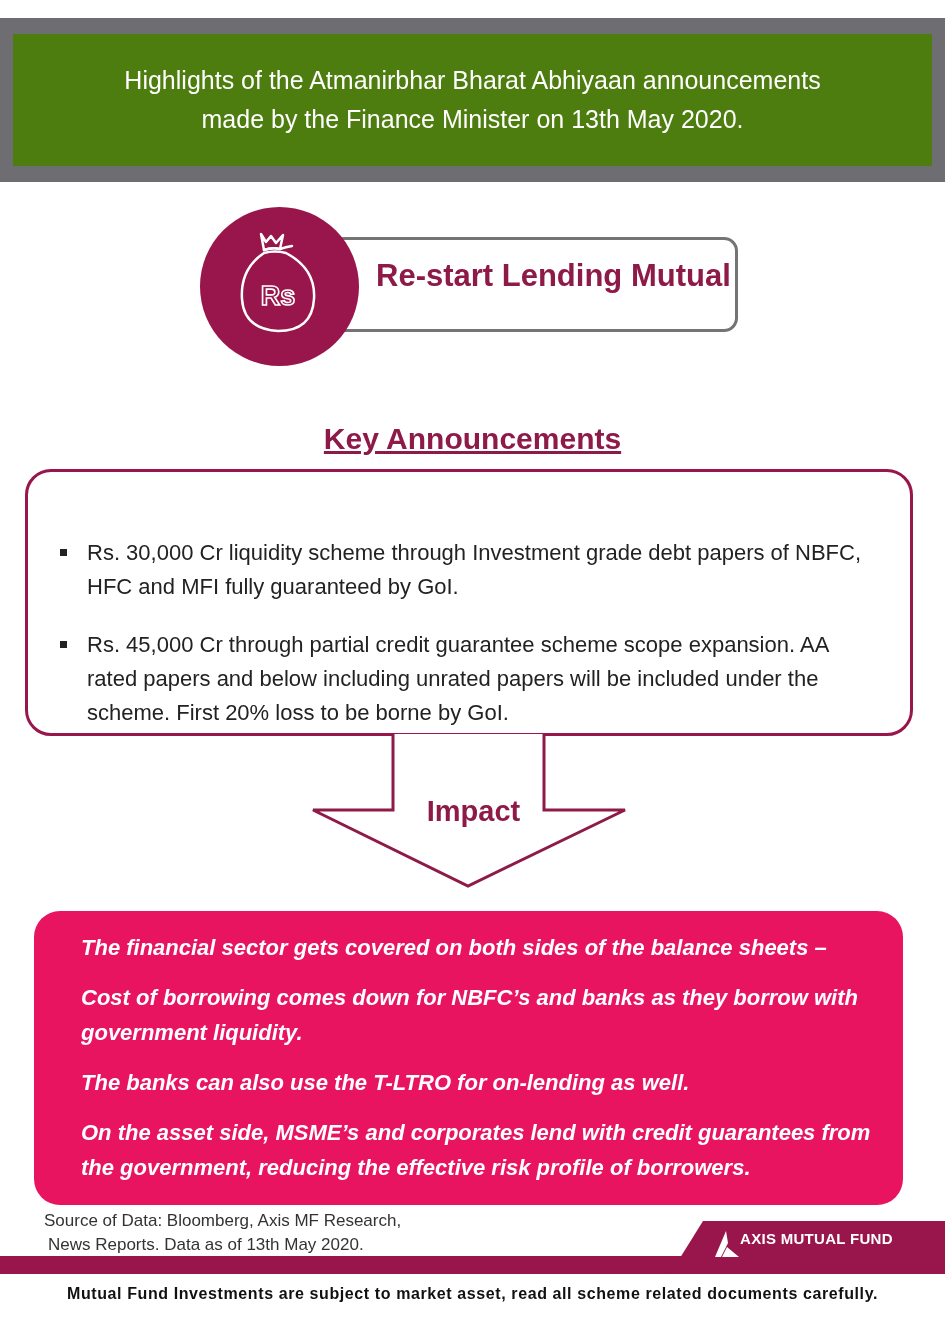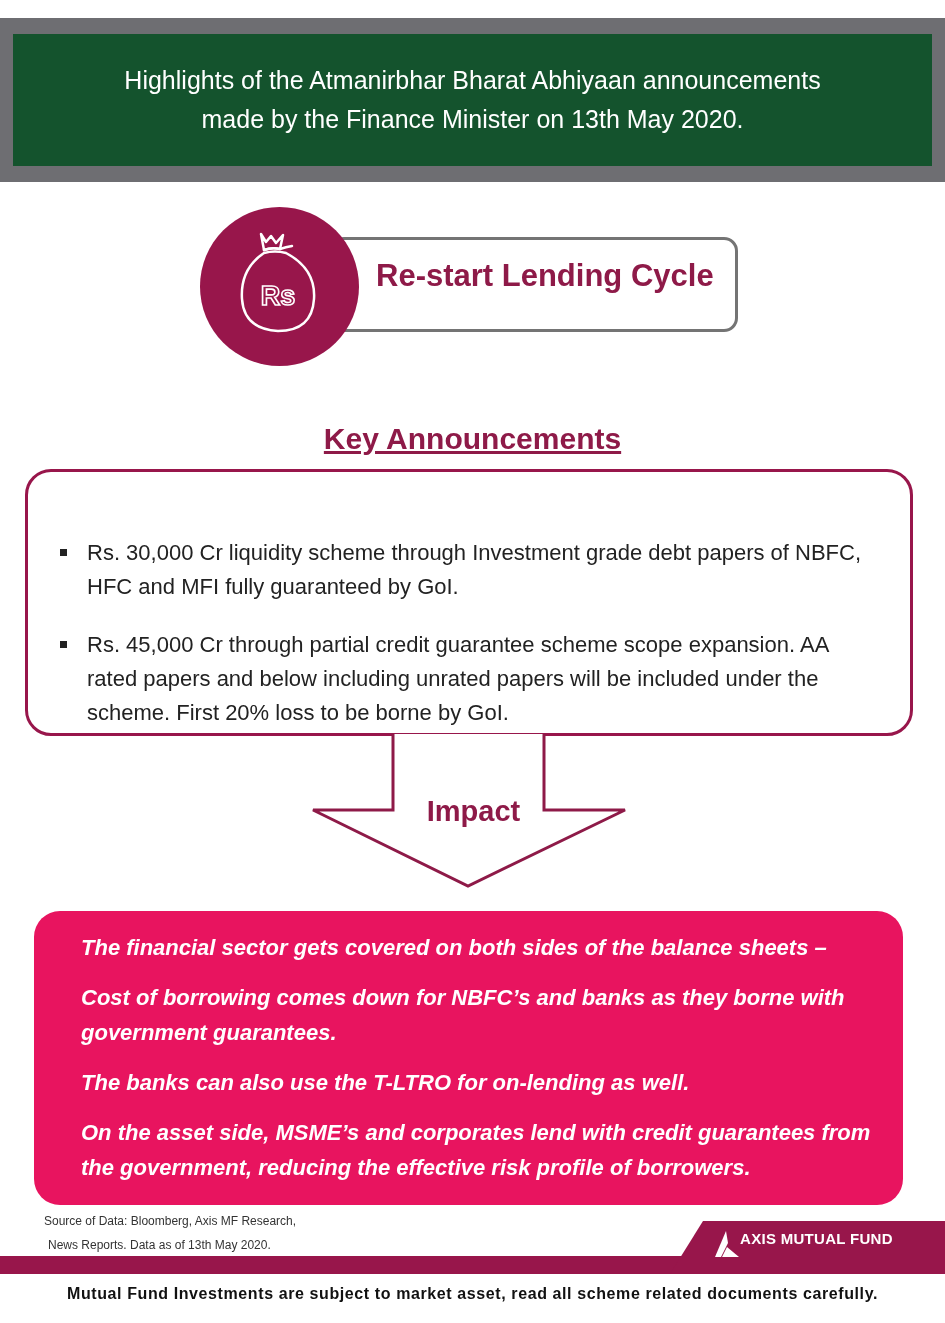--- a/index.html
+++ b/index.html
@@ -5,21 +5,21 @@
     * { margin: 0; padding: 0; box-sizing: border-box; }
     html, body { width: 945px; height: 1323px; background: #ffffff; overflow: hidden; }
     body { position: relative; font-family: "Liberation Sans", "DejaVu Sans", sans-serif; }
 
     .header-frame {
       position: absolute; left: 0; top: 18px; width: 945px; height: 164px;
       background: #6e6e72;
     }
     .header-inner {
       position: absolute; left: 13px; top: 16px; width: 919px; height: 132px;
-      background: #14532d;
+      background: #4d7c0f;
       display: flex; flex-direction: column; align-items: center; justify-content: center;
       color: #ffffff; font-size: 25px; line-height: 39px; text-align: center;
     }
 
     .topic-circle {
       position: absolute; left: 200px; top: 207px; width: 159px; height: 159px;
       border-radius: 50%; background: #98164b; z-index: 2;
     }
     .topic-circle svg { position: absolute; left: 0; top: 0; }
     .topic-box {
@@ -58,21 +58,21 @@
     .impact-box {
       position: absolute; left: 34px; top: 911px; width: 869px; height: 294px;
       background: #e8145f; border-radius: 26px;
     }
     .impact-list { position: absolute; left: 81px; top: 930px; width: 800px; }
     .impact-item {
       color: #ffffff; font-size: 22px; font-weight: bold; line-height: 35px; margin-bottom: 15px; font-style: italic;
     }
 
     .source {
-      position: absolute; left: 44px; top: 1209px; font-size: 12px; line-height: 24px; color: #333333;
+      position: absolute; left: 44px; top: 1209px; font-size: 17px; line-height: 24px; color: #333333;
     }
     .source .l2 { padding-left: 4px; display: block; }
 
     .footer-band {
       position: absolute; left: 0; top: 1256px; width: 945px; height: 18px; background: #98164b;
     }
     .logo-tab {
       position: absolute; left: 670px; top: 1221px; width: 275px; height: 53px;
       background: #98164b;
       clip-path: polygon(12% 0, 100% 0, 100% 100%, 0 100%);
@@ -100,21 +100,21 @@
 
 <div class="topic-box"></div>
 <div class="topic-circle">
   <svg width="159" height="159" viewBox="0 0 159 159">
     <path d="M61 27 L66 35 L71 29 L76 36 L83 28 L80 42 Q72 40 64 43 Z" fill="none" stroke="#fff" stroke-width="2.5" stroke-linejoin="round"></path>
     <path d="M64 43 Q72 40 80 42 Q86 40 92 39" fill="none" stroke="#fff" stroke-width="2.5" stroke-linecap="round"></path>
     <path d="M64 46 Q40 62 42 92 Q44 122 78 124 Q112 124 114 92 Q116 62 86 46 Q75 43 64 46 Z" fill="none" stroke="#fff" stroke-width="2.5"></path>
     <text x="78" y="98" text-anchor="middle" font-family="Liberation Sans, sans-serif" font-size="27" font-weight="bold" fill="none" stroke="#fff" stroke-width="1.6">Rs</text>
   </svg>
 </div>
-<div class="topic-title">Re-start Lending Cycle</div>
+<div class="topic-title">Re-start Lending Mutual</div>
 
 <div class="section-title key-title">Key Announcements</div>
 <div class="announce-box"></div>
 <ul class="announce-list">
   <li class="announce-item">
     <span class="bullet"></span>
     <span>Rs. 30,000 Cr liquidity scheme through Investment grade debt papers of NBFC, HFC and MFI fully guaranteed by GoI.</span>
   </li>
   <li class="announce-item">
     <span class="bullet"></span>
@@ -123,21 +123,21 @@
 </ul>
 
 <svg class="arrow" width="340" height="160" viewBox="0 0 340 160">
   <path d="M93 0 L93 76 L13 76 L168 152 L325 76 L244 76 L244 0" fill="#ffffff" stroke="#8e1a48" stroke-width="3" stroke-linejoin="miter"></path>
 </svg>
 <div class="impact-title">Impact</div>
 
 <div class="impact-box"></div>
 <div class="impact-list">
   <div class="impact-item">The financial sector gets covered on both sides of the balance sheets –</div>
-  <div class="impact-item">Cost of borrowing comes down for NBFC’s and banks as they borne with government guarantees.</div>
+  <div class="impact-item">Cost of borrowing comes down for NBFC’s and banks as they borrow with government liquidity.</div>
   <div class="impact-item">The banks can also use the T-LTRO for on-lending as well.</div>
   <div class="impact-item">On the asset side, MSME’s and corporates lend with credit guarantees from the government, reducing the effective risk profile of borrowers.</div>
 </div>
 
 <div class="source">
   <span>Source of Data:  Bloomberg, Axis MF Research,</span>
   <span class="l2">News Reports. Data as of 13th May 2020.</span>
 </div>
 
 <div class="footer-band"></div>

